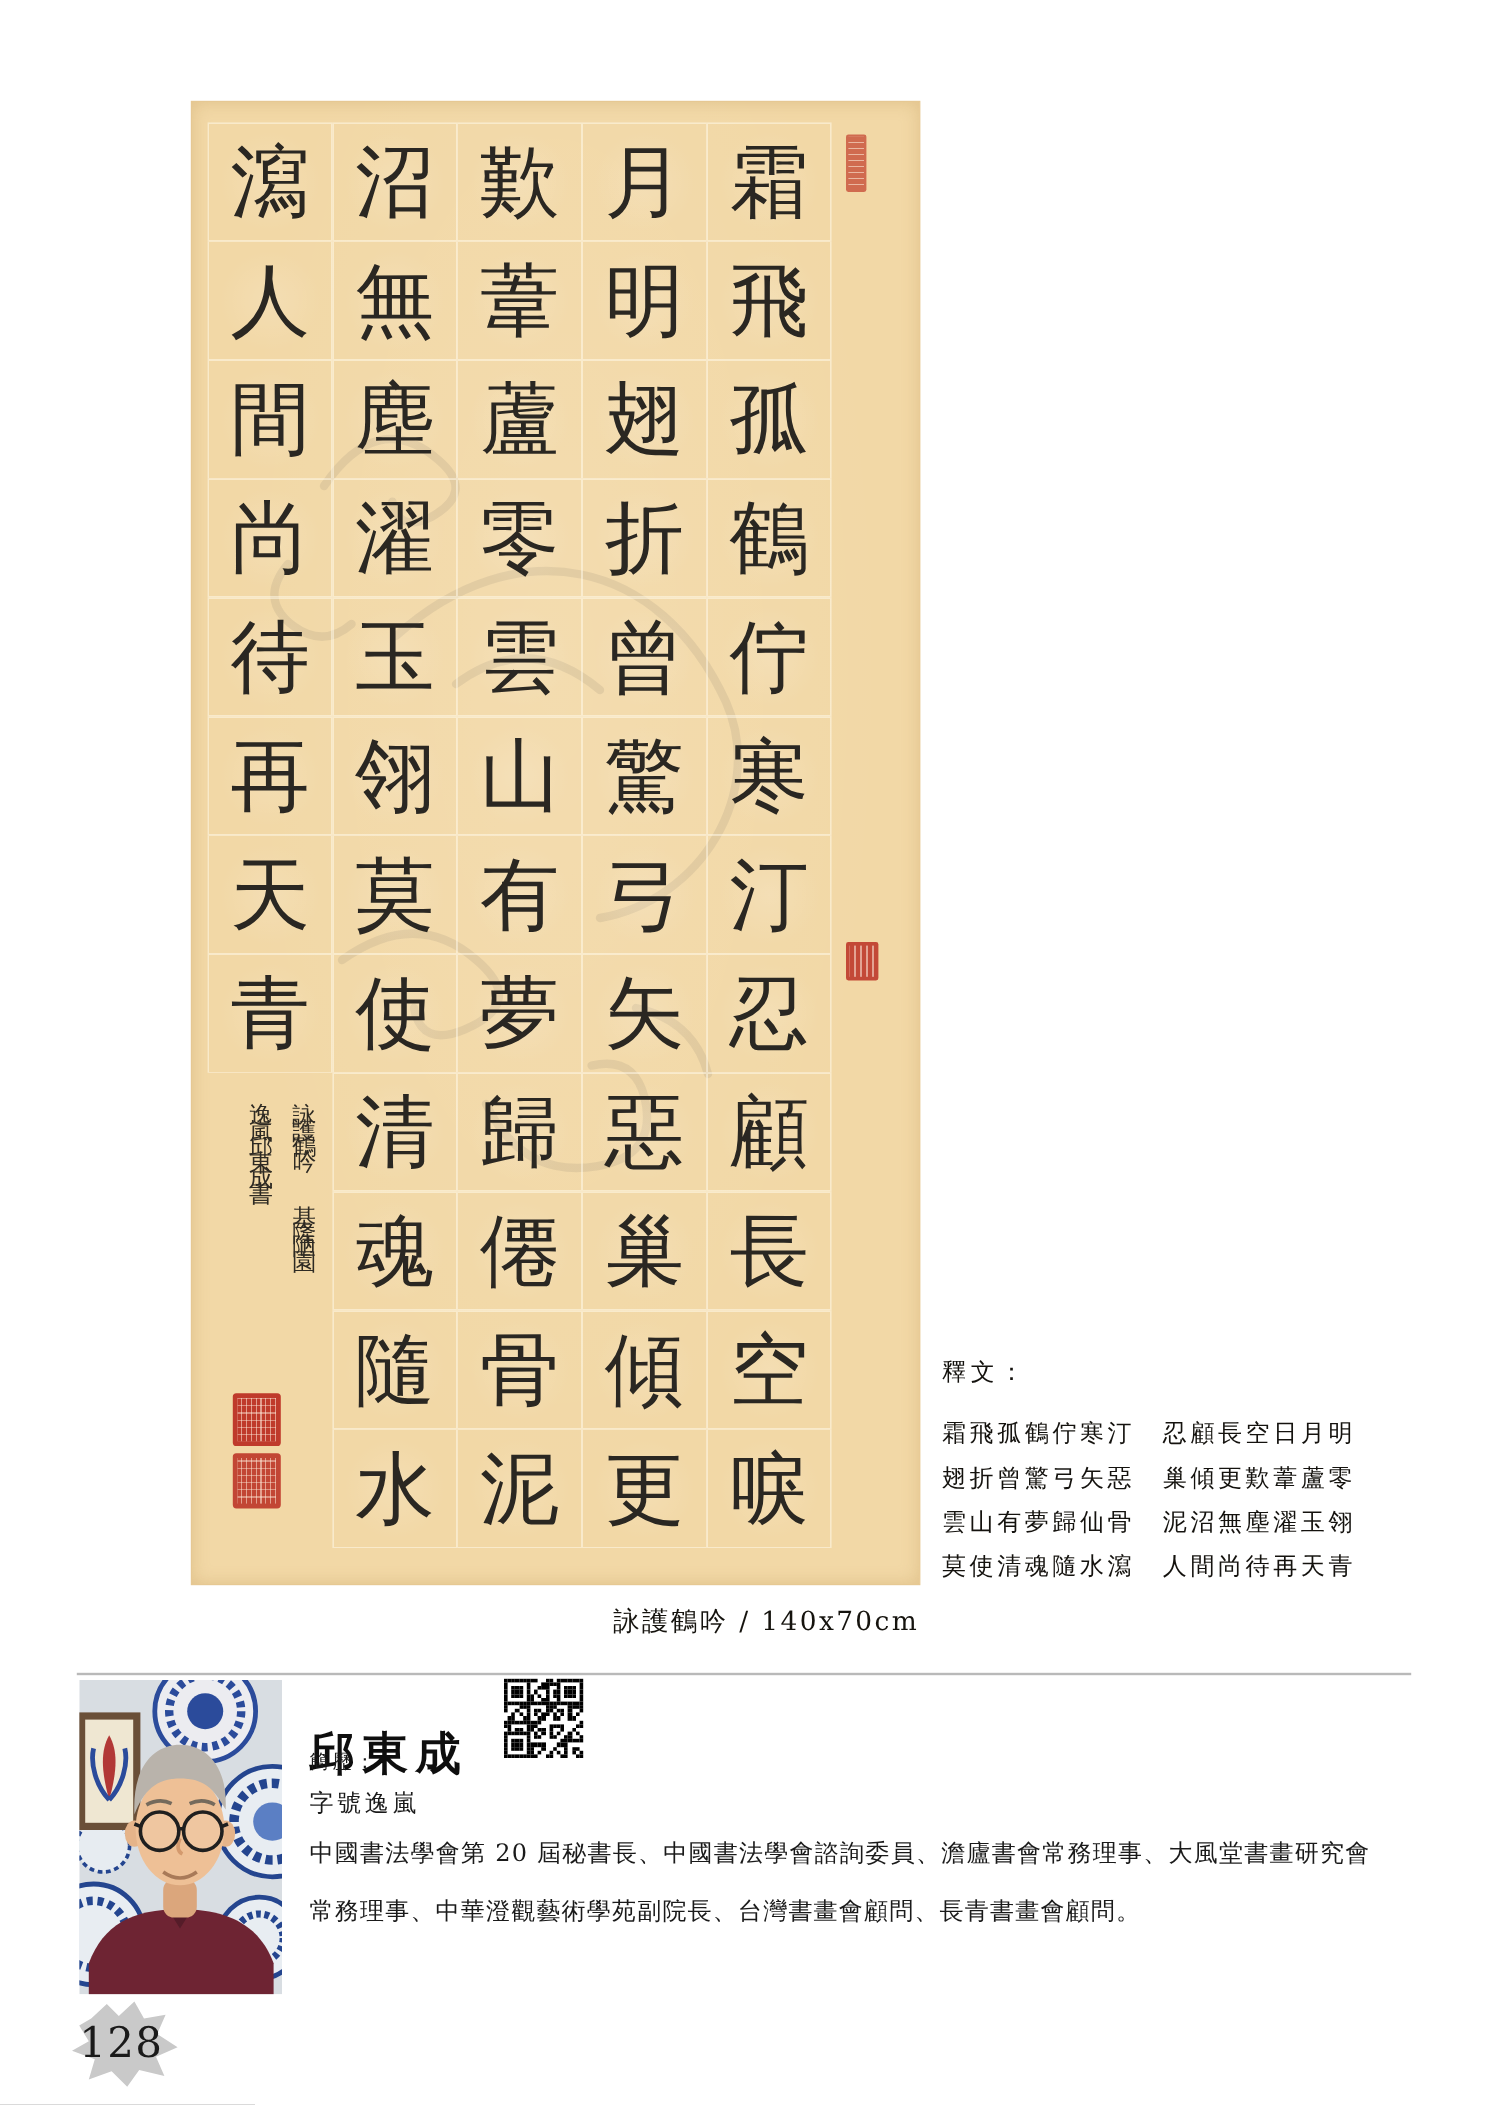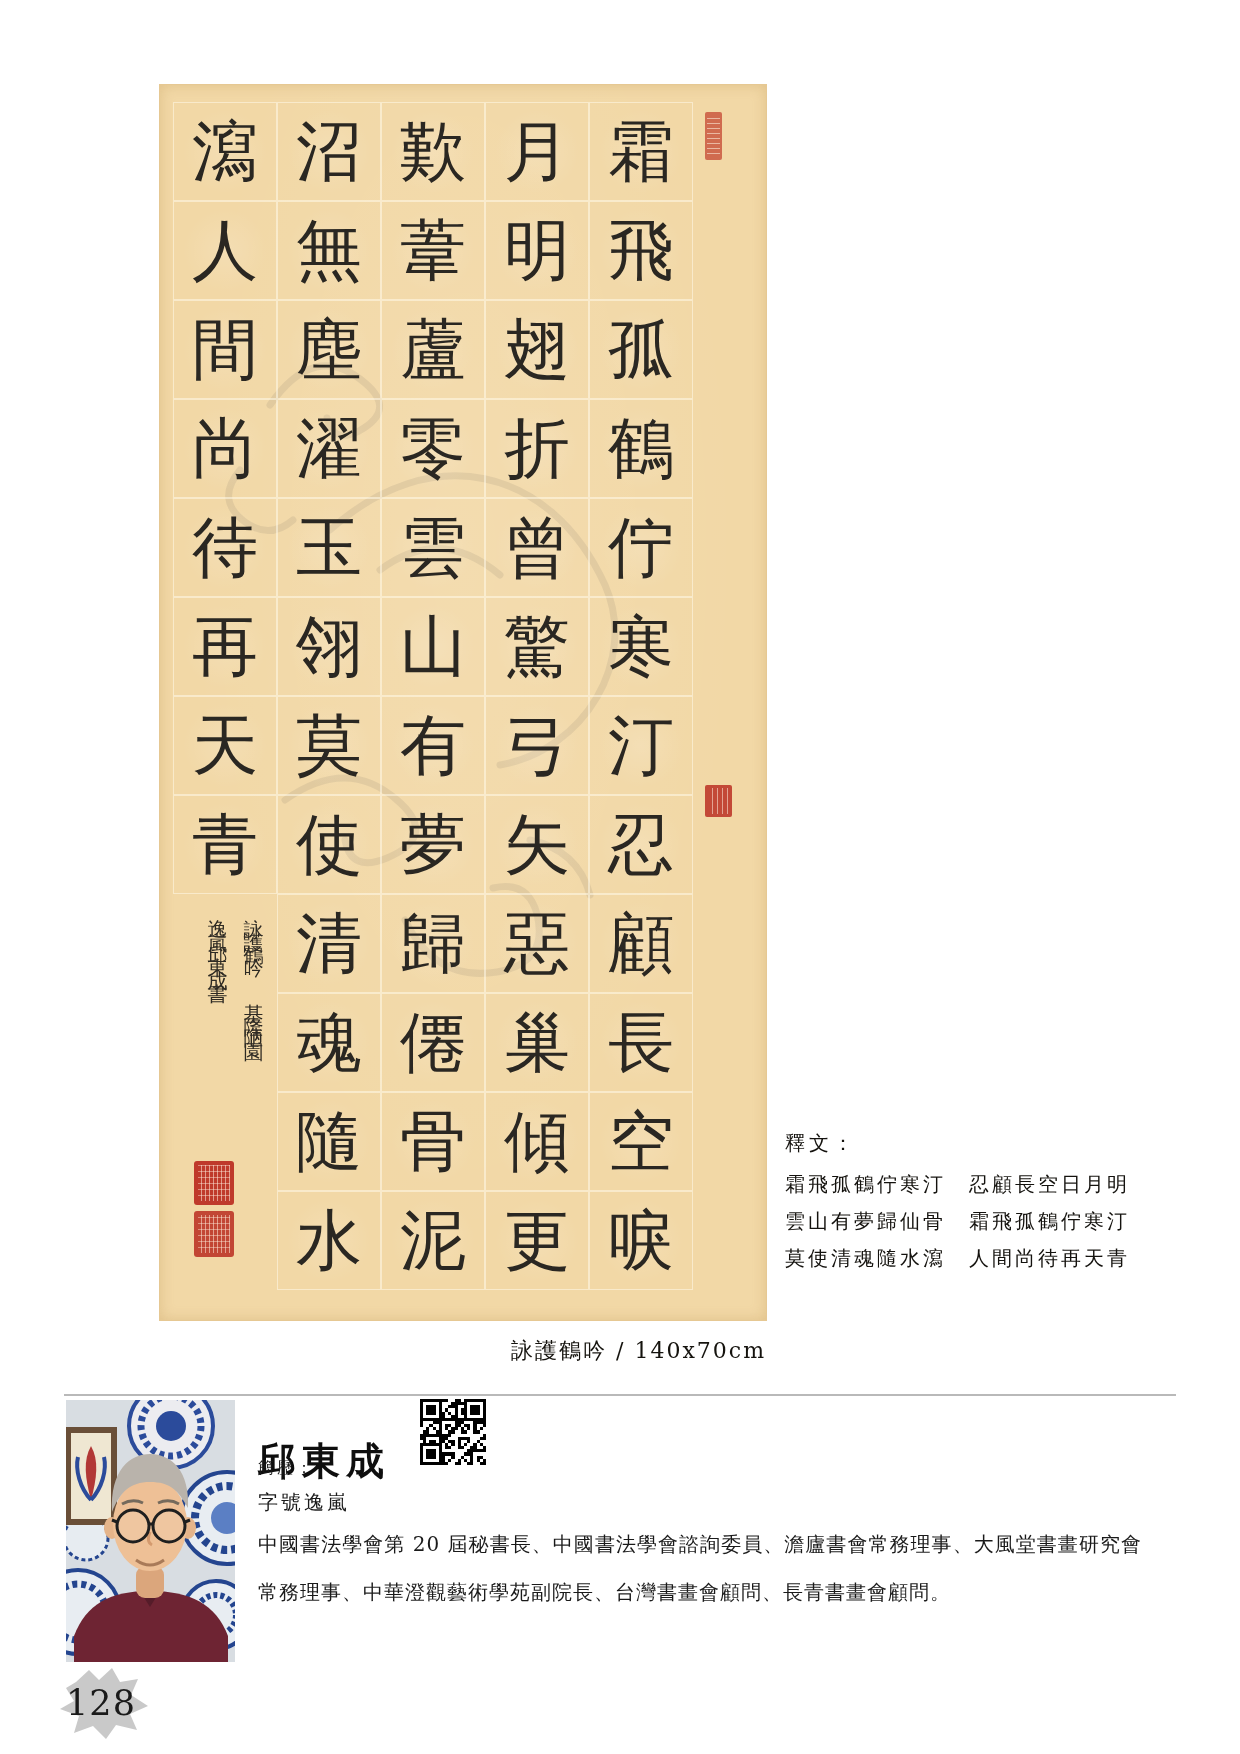--- a/index.html
+++ b/index.html
@@ -51,21 +51,21 @@
   #seal-top::after{content:"";position:absolute;inset:2px;
       background:repeating-linear-gradient(0deg,rgba(255,240,228,0) 0 4px,rgba(255,240,228,.6) 4px 5px);}
   #seal-mid{left:545px;top:700px;width:27px;height:32px;background:var(--seal,#bf3a2b);border-radius:2px;opacity:.9;}
   #seal-mid::after{content:"";position:absolute;inset:3px;
       background:repeating-linear-gradient(90deg,rgba(255,240,228,0) 0 4px,rgba(255,240,228,.55) 4px 5px);}
 
   
   #caption{left:160px;top:1336px;width:606px;text-align:right;
            font-size:22px;letter-spacing:2px;color:#15130e;}
   #transcription{left:785px;top:1130px;color:#14120e;}
-  .tr-label{font-size:20px;letter-spacing:4px;margin-bottom:9px;}
+  .tr-label{font-size:20px;letter-spacing:4px;margin-bottom:19px;}
   .tr-line{font-size:20px;letter-spacing:3px;line-height:37px;white-space:nowrap;}
 
   
   #divider{left:64px;top:1394px;width:1112px;height:2px;background:#b9b9b9;}
   #photo{left:66px;top:1400px;width:169px;height:262px;overflow:hidden;}
   #author-name{left:258px;top:1392px;font-size:38px;font-weight:bold;letter-spacing:6px;color:#0e0e0e;margin-top:44px;}
   #qr{left:418px;top:1397px;width:66px;height:66px;background:#ffffff;padding:2px;
       display:grid;grid-template-columns:repeat(21,1fr);grid-template-rows:repeat(21,1fr);}
   #qr .on{background:#000;}
   #bio-label{left:258px;top:1458px;font-size:16px;letter-spacing:3px;}
@@ -295,21 +295,22 @@
     <div class="abs" id="seal-top"></div>
     <div class="abs" id="seal-mid"></div>
   </div>
 
   <div class="abs" id="caption">詠護鶴吟 / 140x70cm</div>
 
   <div class="abs" id="transcription">
     <div class="tr-label">釋文：</div>
     <div id="tr-lines">
         <div class="tr-line">霜飛孤鶴佇寒汀　忍顧長空日月明</div>
-        <div class="tr-line">雲山有夢歸仙骨　霜飛孤鶴佇寒汀</div>
+        <div class="tr-line">翅折曾驚弓矢惡　巢傾更歎葦蘆零</div>
+        <div class="tr-line">雲山有夢歸仙骨　泥沼無塵濯玉翎</div>
         <div class="tr-line">莫使清魂隨水瀉　人間尚待再天青</div>
       </div>
   </div>
 
   <div class="abs" id="divider"></div>
 
   <div class="abs" id="photo">
     <svg width="169" height="262" viewBox="0 0 169 262">
       <rect width="169" height="262" fill="#d8dde2"></rect>
 

